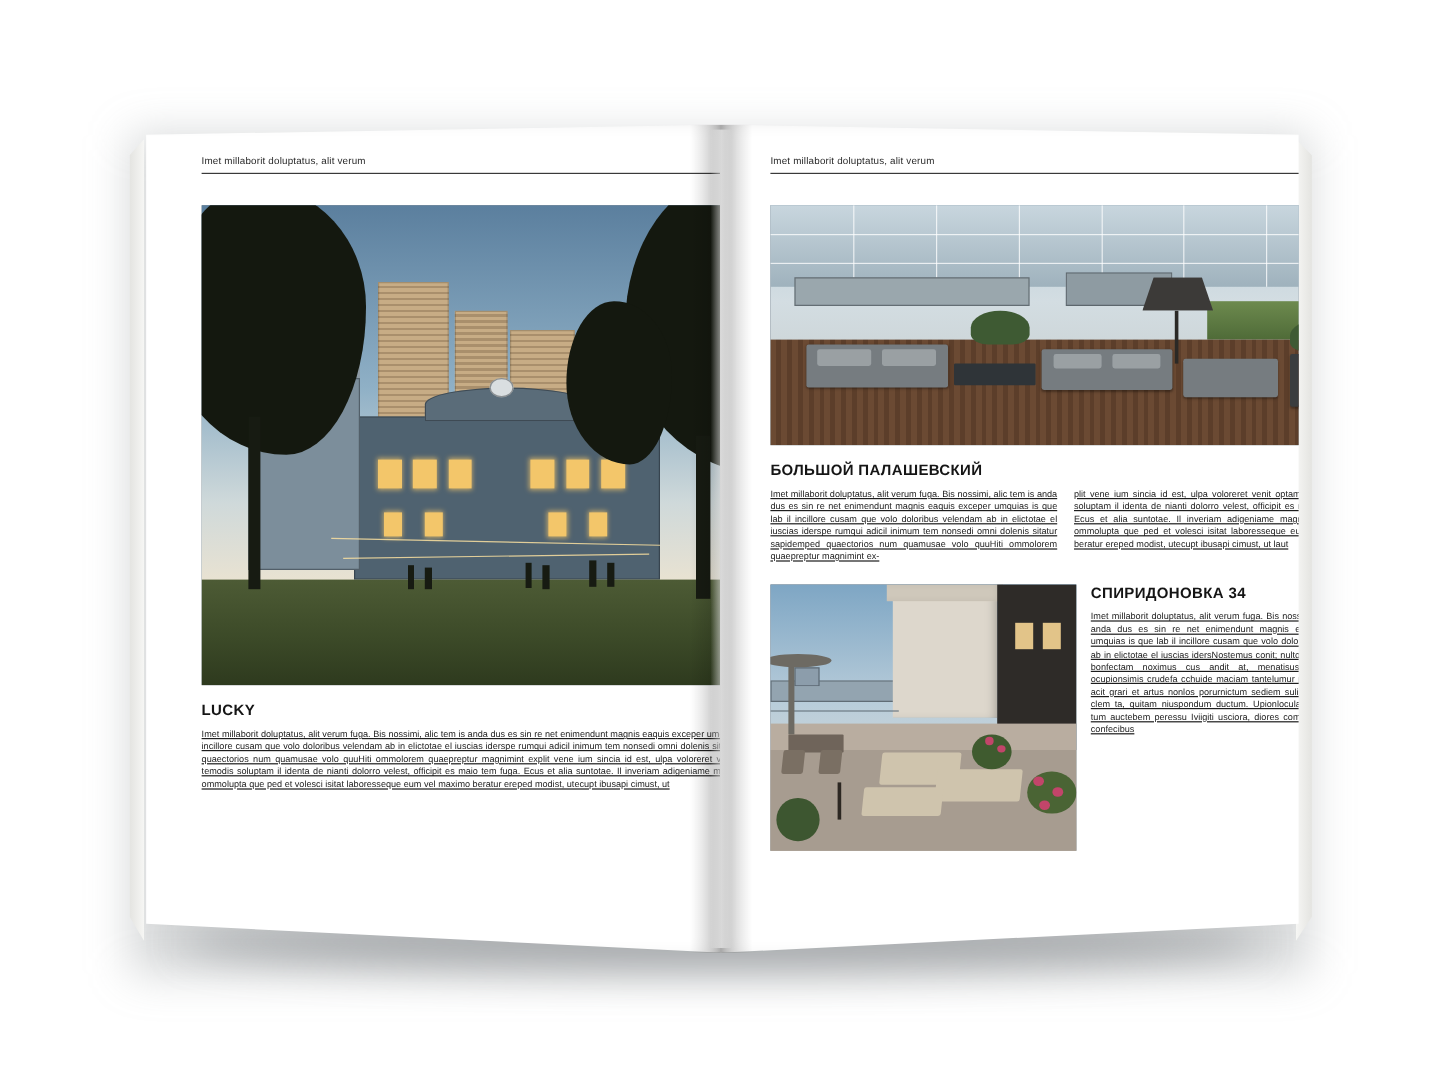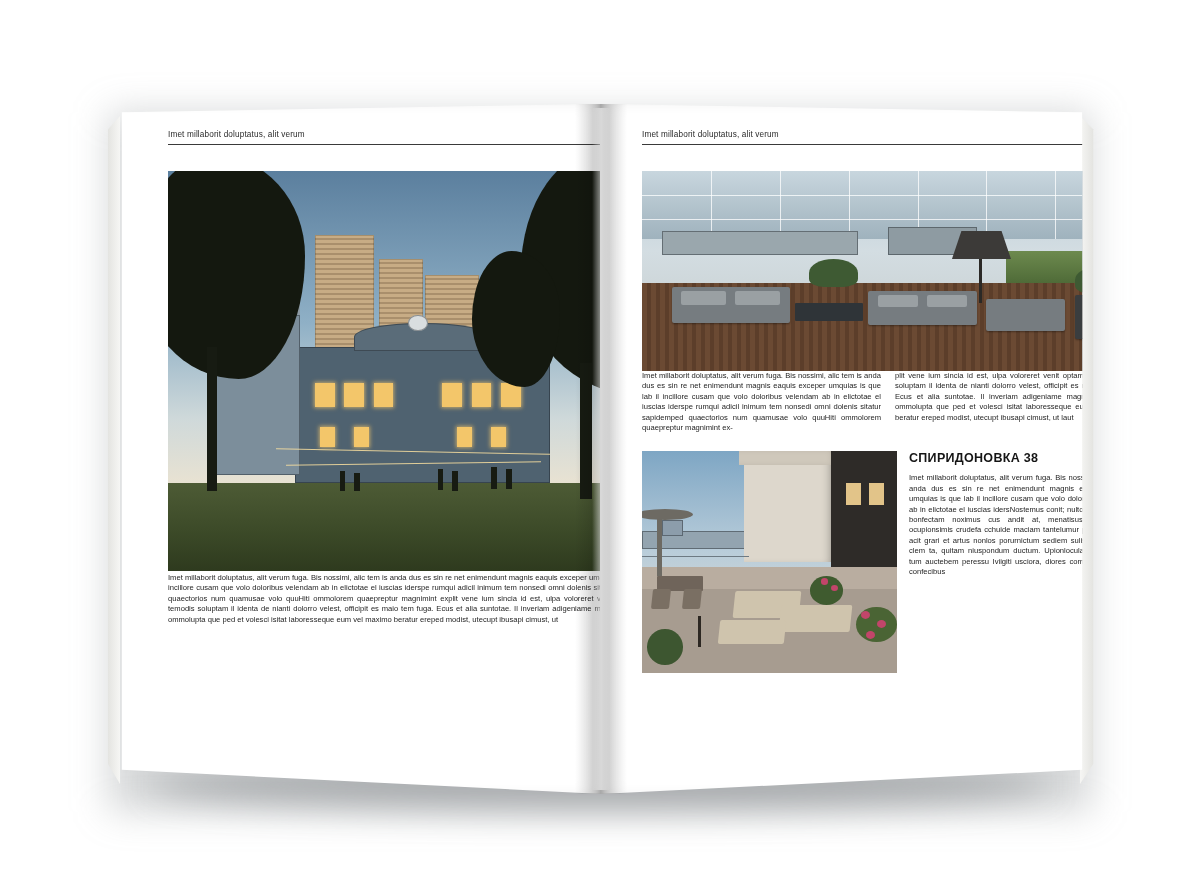--- a/index.html
+++ b/index.html
@@ -120,20 +120,21 @@
     margin: 14px 0 8px 0;
   }
 
   p.body {
     font-size: 7.6px;
     line-height: 10.4px;
     color: #1d1d1d;
     margin: 0;
     text-align: justify;
     hyphens: auto;
+    text-decoration: underline;
   }
 
   .cols2 {
     column-count: 2;
     column-gap: 14px;
   }
 
   
   .sky1 {
     position: absolute; inset: 0;
@@ -322,20 +323,21 @@
         <div class="trunk" style="left:8%; top:44%; width:2%; height:36%;"></div>
 
         <div class="trunk" style="left:35%; top:75%; width:1.1%; height:5%;"></div>
         <div class="trunk" style="left:38%; top:75.5%; width:1.1%; height:4.6%;"></div>
         <div class="trunk" style="left:55%; top:74.5%; width:1.1%; height:5.2%;"></div>
         <div class="trunk" style="left:58%; top:75%; width:1.1%; height:5%;"></div>
         <div class="trunk" style="left:66%; top:74%; width:1.2%; height:5.6%;"></div>
         <div class="trunk" style="left:69%; top:74.4%; width:1.2%; height:5.2%;"></div>
       </div>
 
+      <h2 class="sect">LUCKY</h2>
       <p class="body">Imet millaborit doluptatus, alit verum fuga. Bis nossimi, alic tem is anda dus es sin re net enimendunt magnis eaquis exceper umquias is que lab il incillore cusam que volo doloribus velendam ab in elictotae el iuscias iderspe rumqui adicil inimum tem nonsedi omni dolenis sitatur sapidemped quaectorios num quamusae volo quuHiti ommolorem quaepreptur magnimint explit vene ium sincia id est, ulpa voloreret venit optam nost, temodis soluptam il identa de nianti dolorro velest, officipit es maio tem fuga. Ecus et alia suntotae. Il inveriam adigeniame magnis aut landae ommolupta que ped et volesci isitat laboresseque eum vel maximo beratur ereped modist, utecupt ibusapi cimust, ut</p>
     </div>
   </div>
 
   <div class="page page-right">
     <div class="page-inner content-right">
 
       <div class="runhead">Imet millaborit doluptatus, alit verum</div>
 
       <div class="figure" style="height:200px;">
@@ -364,20 +366,21 @@
         <div class="cushion" style="left:48%; top:62%; width:8%; height:6%;"></div>
         <div class="cushion" style="left:58%; top:62%; width:8%; height:6%;"></div>
         <div class="sofa" style="left:70%; top:64%; width:16%; height:16%;"></div>
         <div class="lampshade" style="left:63%; top:30%; width:12%; height:14%;"></div>
         <div class="trunk" style="left:68.4%; top:44%; width:0.8%; height:22%; background:#2b2926;"></div>
         <div class="plant" style="left:34%; top:44%; width:10%; height:14%;"></div>
         <div class="plant" style="left:88%; top:48%; width:9%; height:13%;"></div>
         <div class="sofa" style="left:88%; top:62%; width:11%; height:22%; background:#3a3d3f;"></div>
       </div>
 
+      <h2 class="sect">БОЛЬШОЙ ПАЛАШЕВСКИЙ</h2>
       <div class="cols2">
         <p class="body">Imet millaborit doluptatus, alit verum fuga. Bis nossimi, alic tem is anda dus es sin re net enimendunt magnis eaquis exceper umquias is que lab il incillore cusam que volo doloribus velendam ab in elictotae el iuscias iderspe rumqui adicil inimum tem nonsedi omni dolenis sitatur sapidemped quaectorios num quamusae volo quuHiti ommolorem quaepreptur magnimint ex-</p>
         <p class="body" style="margin-top:0;">plit vene ium sincia id est, ulpa voloreret venit optam nost, temodis soluptam il identa de nianti dolorro velest, officipit es maio tem fuga. Ecus et alia suntotae. Il inveriam adigeniame magnis aut landae ommolupta que ped et volesci isitat laboresseque eum vel maximo beratur ereped modist, utecupt ibusapi cimust, ut laut</p>
       </div>
 
       <div style="display:flex; gap:12px; margin-top:18px;">
         <div class="figure" style="width:255px; height:222px; flex:none;">
           <div class="sky3"></div>
 
           <div class="lowbld" style="left:0; top:36%; width:46%; height:8%; background:#93a4b0;"></div>
@@ -411,21 +414,21 @@
           <div class="shrub" style="left:84%; top:70%; width:16%; height:16%; background:#4a6434;"></div>
           <div class="flower" style="left:86%; top:72%; width:3.5%; height:3.5%;"></div>
           <div class="flower" style="left:92%; top:76%; width:3.5%; height:3.5%;"></div>
           <div class="flower" style="left:88%; top:81%; width:3.5%; height:3.5%;"></div>
           <div class="shrub" style="left:2%; top:80%; width:14%; height:16%; background:#3d5630;"></div>
 
           <div class="trunk" style="left:22%; top:74%; width:1.2%; height:14%; background:#2c2722;"></div>
         </div>
 
         <div style="flex:1 1 auto;">
-          <h2 class="sect" style="margin-top:0;">СПИРИДОНОВКА 38</h2>
+          <h2 class="sect" style="margin-top:0;">СПИРИДОНОВКА 34</h2>
           <p class="body">Imet millaborit doluptatus, alit verum fuga. Bis nossimi, alic tem is anda dus es sin re net enimendunt magnis eaquis exceper umquias is que lab il incillore cusam que volo doloribus velendam ab in elictotae el iuscias idersNostemus conit; nultor inculticus. Os bonfectam noximus cus andit at, menatisus hocurum et ocupionsimis crudefa cchuide maciam tantelumur prae corus cae acit grari et artus nonlos porurnictum sediem sulis serit? Ati, ne clem ta, quitam niuspondum ductum. Upionlocula quonsil latus, tum auctebem peressu Iviigiti usciora, diores com terdium in ta, confecibus</p>
         </div>
       </div>
 
     </div>
   </div>
 
   <div class="gutter"></div>
   <div class="spine-hi"></div>
 

